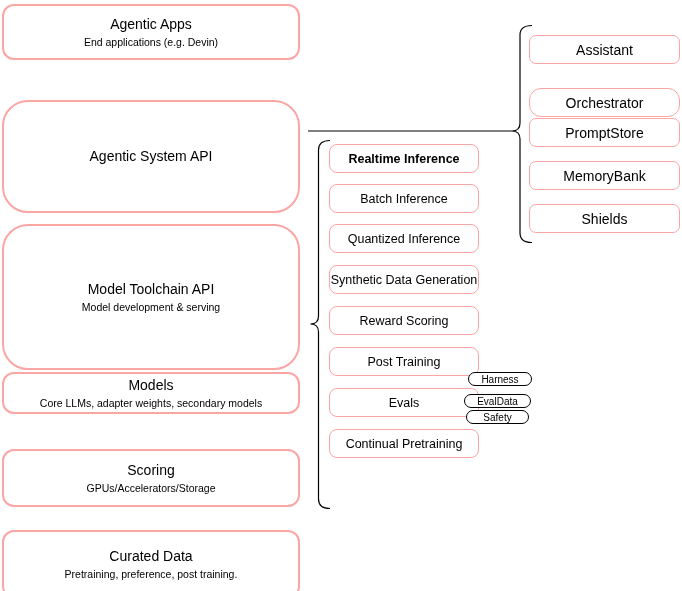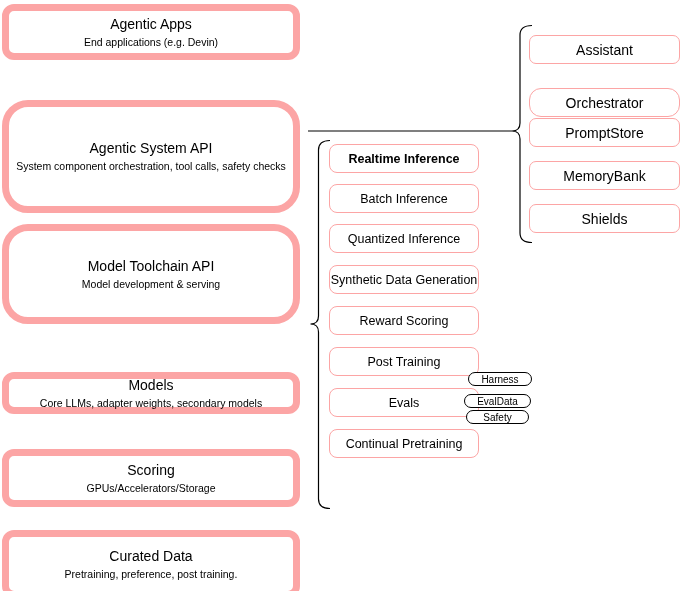--- a/index.html
+++ b/index.html
@@ -14,21 +14,21 @@
   }
   svg.connectors {
     position: absolute;
     left: 0; top: 0;
     width: 682px; height: 591px;
     z-index: 1;
   }
   .node {
     position: absolute;
     background: #ffffff;
-    border: 7px solid #fca5a5;
+    border: 2px solid #fca5a5;
     box-sizing: border-box;
     display: flex;
     flex-direction: column;
     align-items: center;
     justify-content: center;
     text-align: center;
     z-index: 2;
   }
   .lbox { left: 2px; width: 298px; border-radius: 12px; }
   .lbox.big { border-radius: 26px; }
@@ -68,23 +68,22 @@
     <path d="M 532 25.5 Q 520 25.5 520 35 V 123 Q 520 131 512 131 Q 520 131 520 139 V 233 Q 520 242.5 532 242.5"></path>
     <path d="M 330 140.5 Q 318.5 140.5 318.5 150 V 316 Q 318.5 324 310.5 324 Q 318.5 324 318.5 332 V 499 Q 318.5 508.5 330 508.5"></path>
   </svg>
 
   <div class="node lbox" style="top:4px;height:56px;">
     <div class="title">Agentic Apps</div>
     <div class="sub">End applications (e.g. Devin)</div>
   </div>
   <div class="node lbox big" style="top:100px;height:113px;">
     <div class="title">Agentic System API</div>
-    <div class="sub">System component orchestration, tool calls, safety checks</div>
   </div>
-  <div class="node lbox big" style="top:224px;height:100px;">
+  <div class="node lbox big" style="top:224px;height:146px;">
     <div class="title">Model Toolchain API</div>
     <div class="sub">Model development &amp; serving</div>
   </div>
   <div class="node lbox" style="top:372px;height:42px;">
     <div class="title">Models</div>
     <div class="sub">Core LLMs, adapter weights, secondary models</div>
   </div>
   <div class="node lbox" style="top:449px;height:58px;">
     <div class="title">Scoring</div>
     <div class="sub">GPUs/Accelerators/Storage</div>

